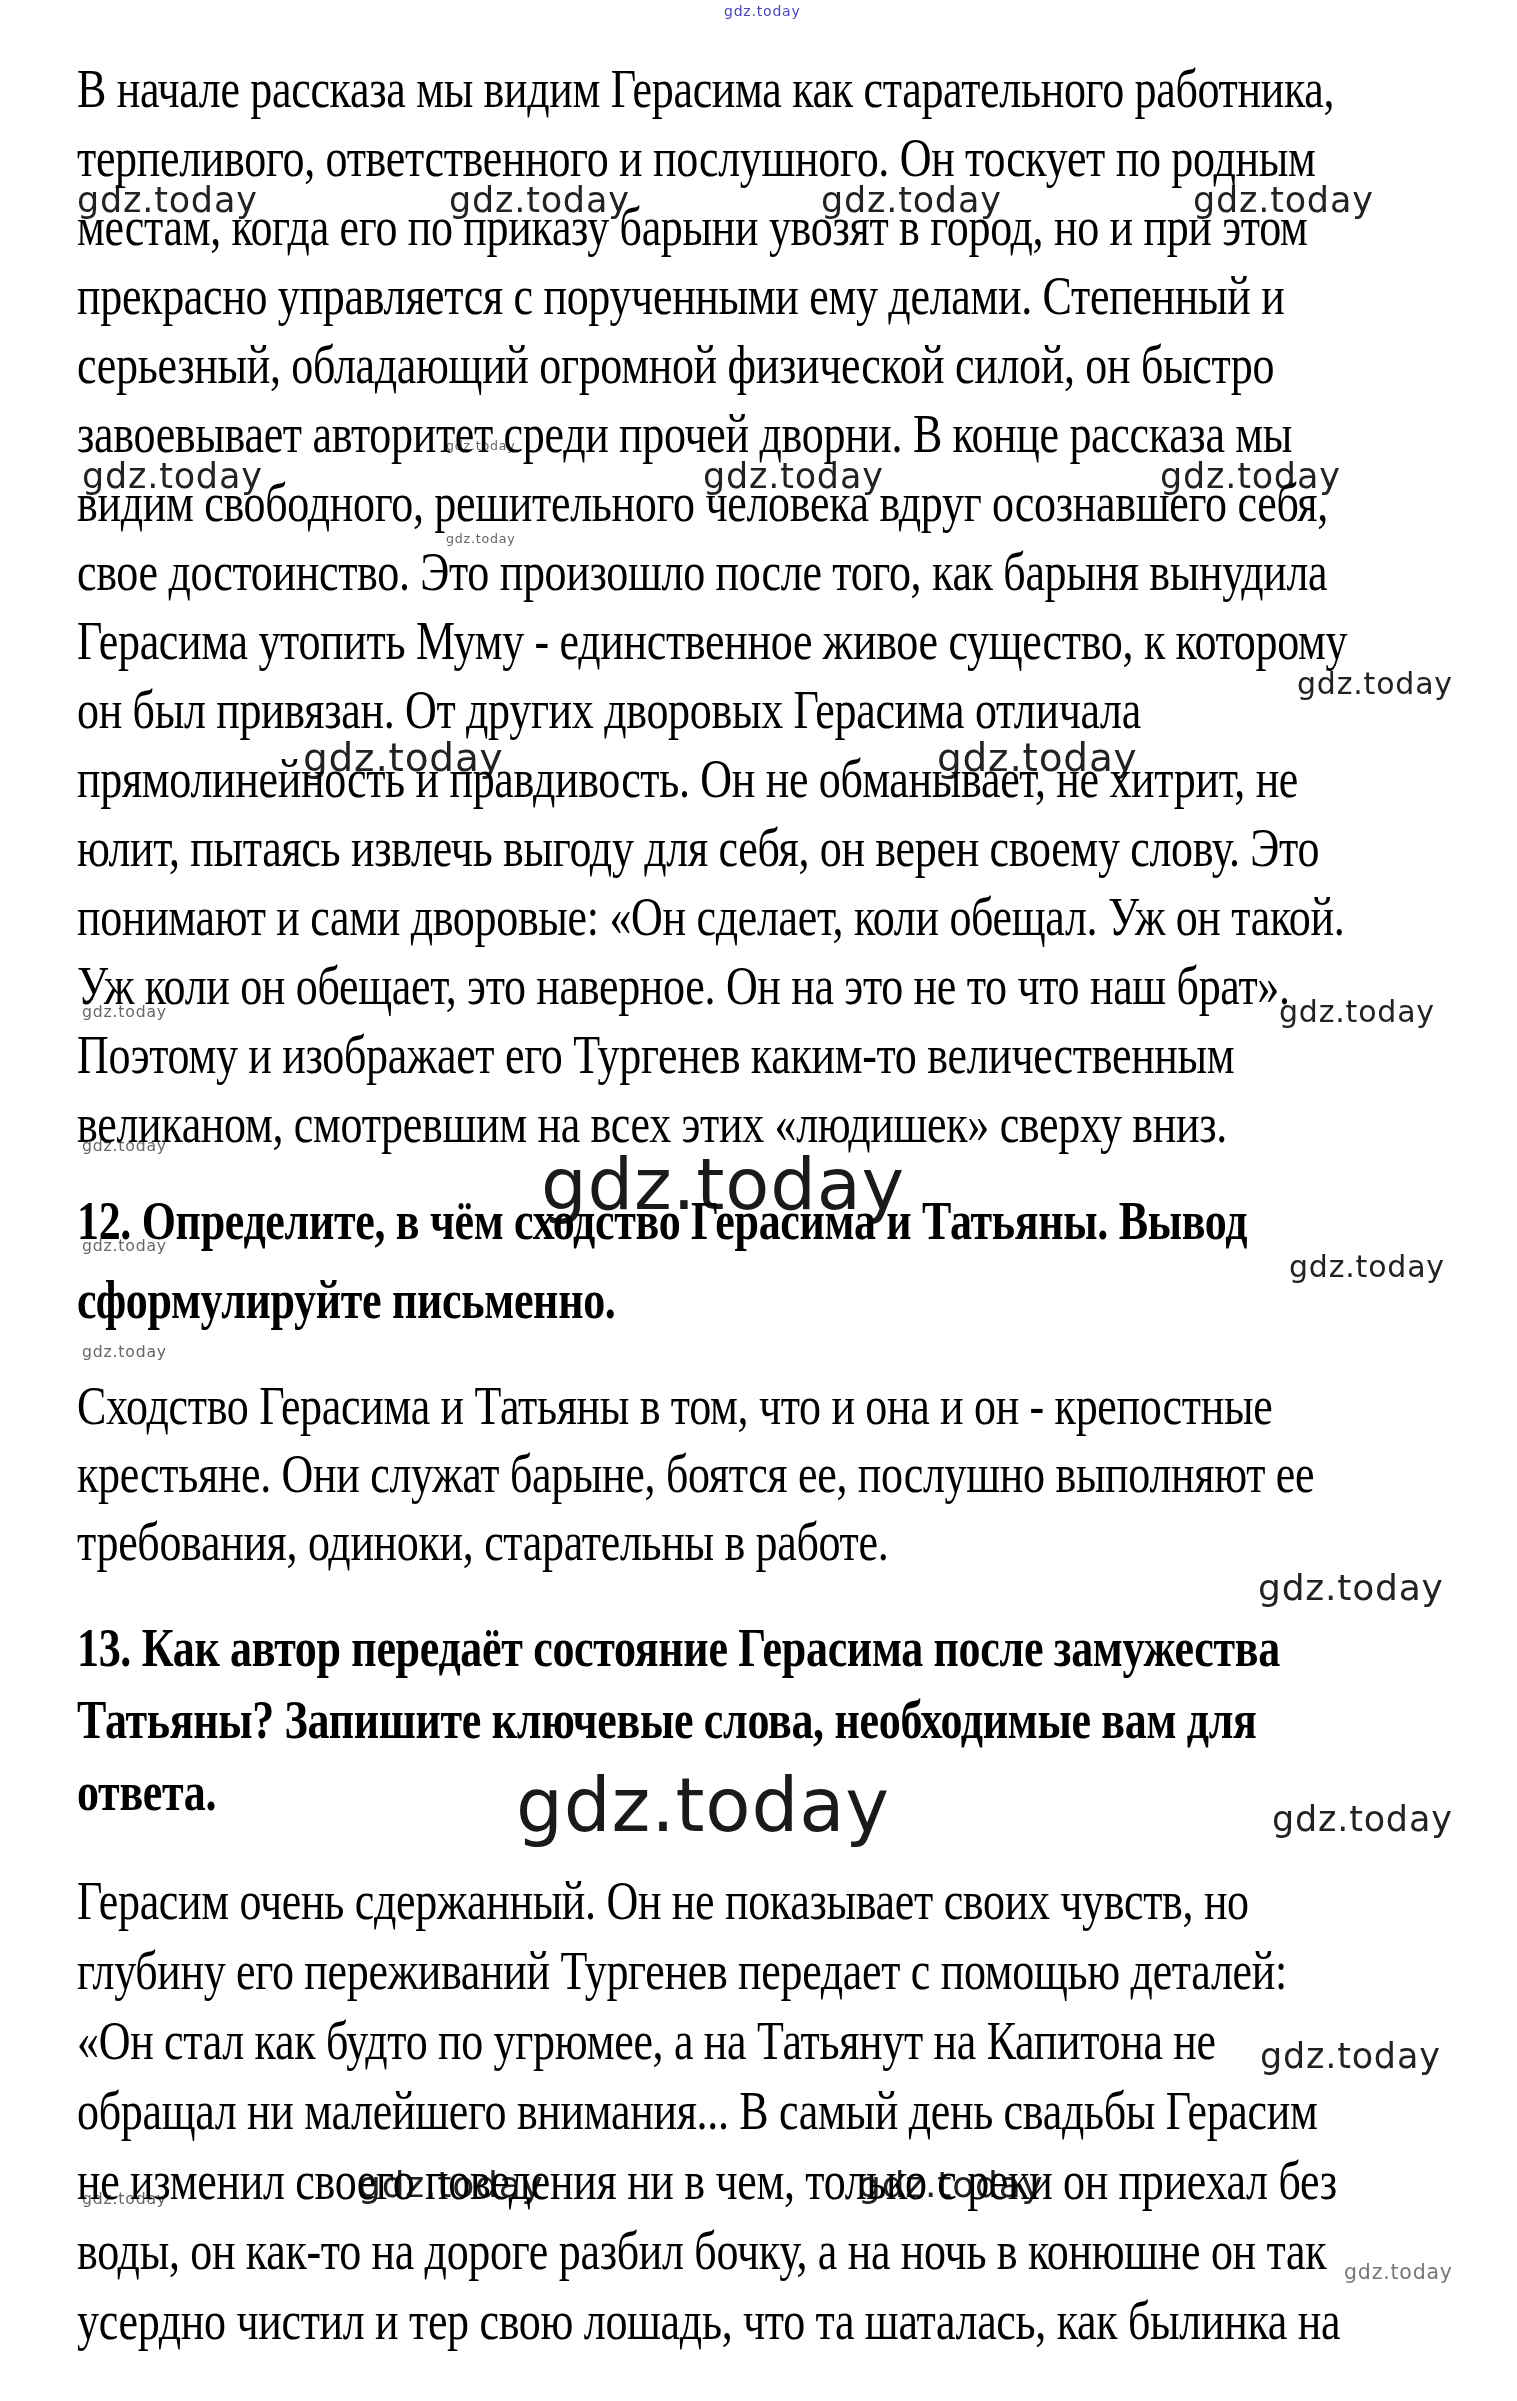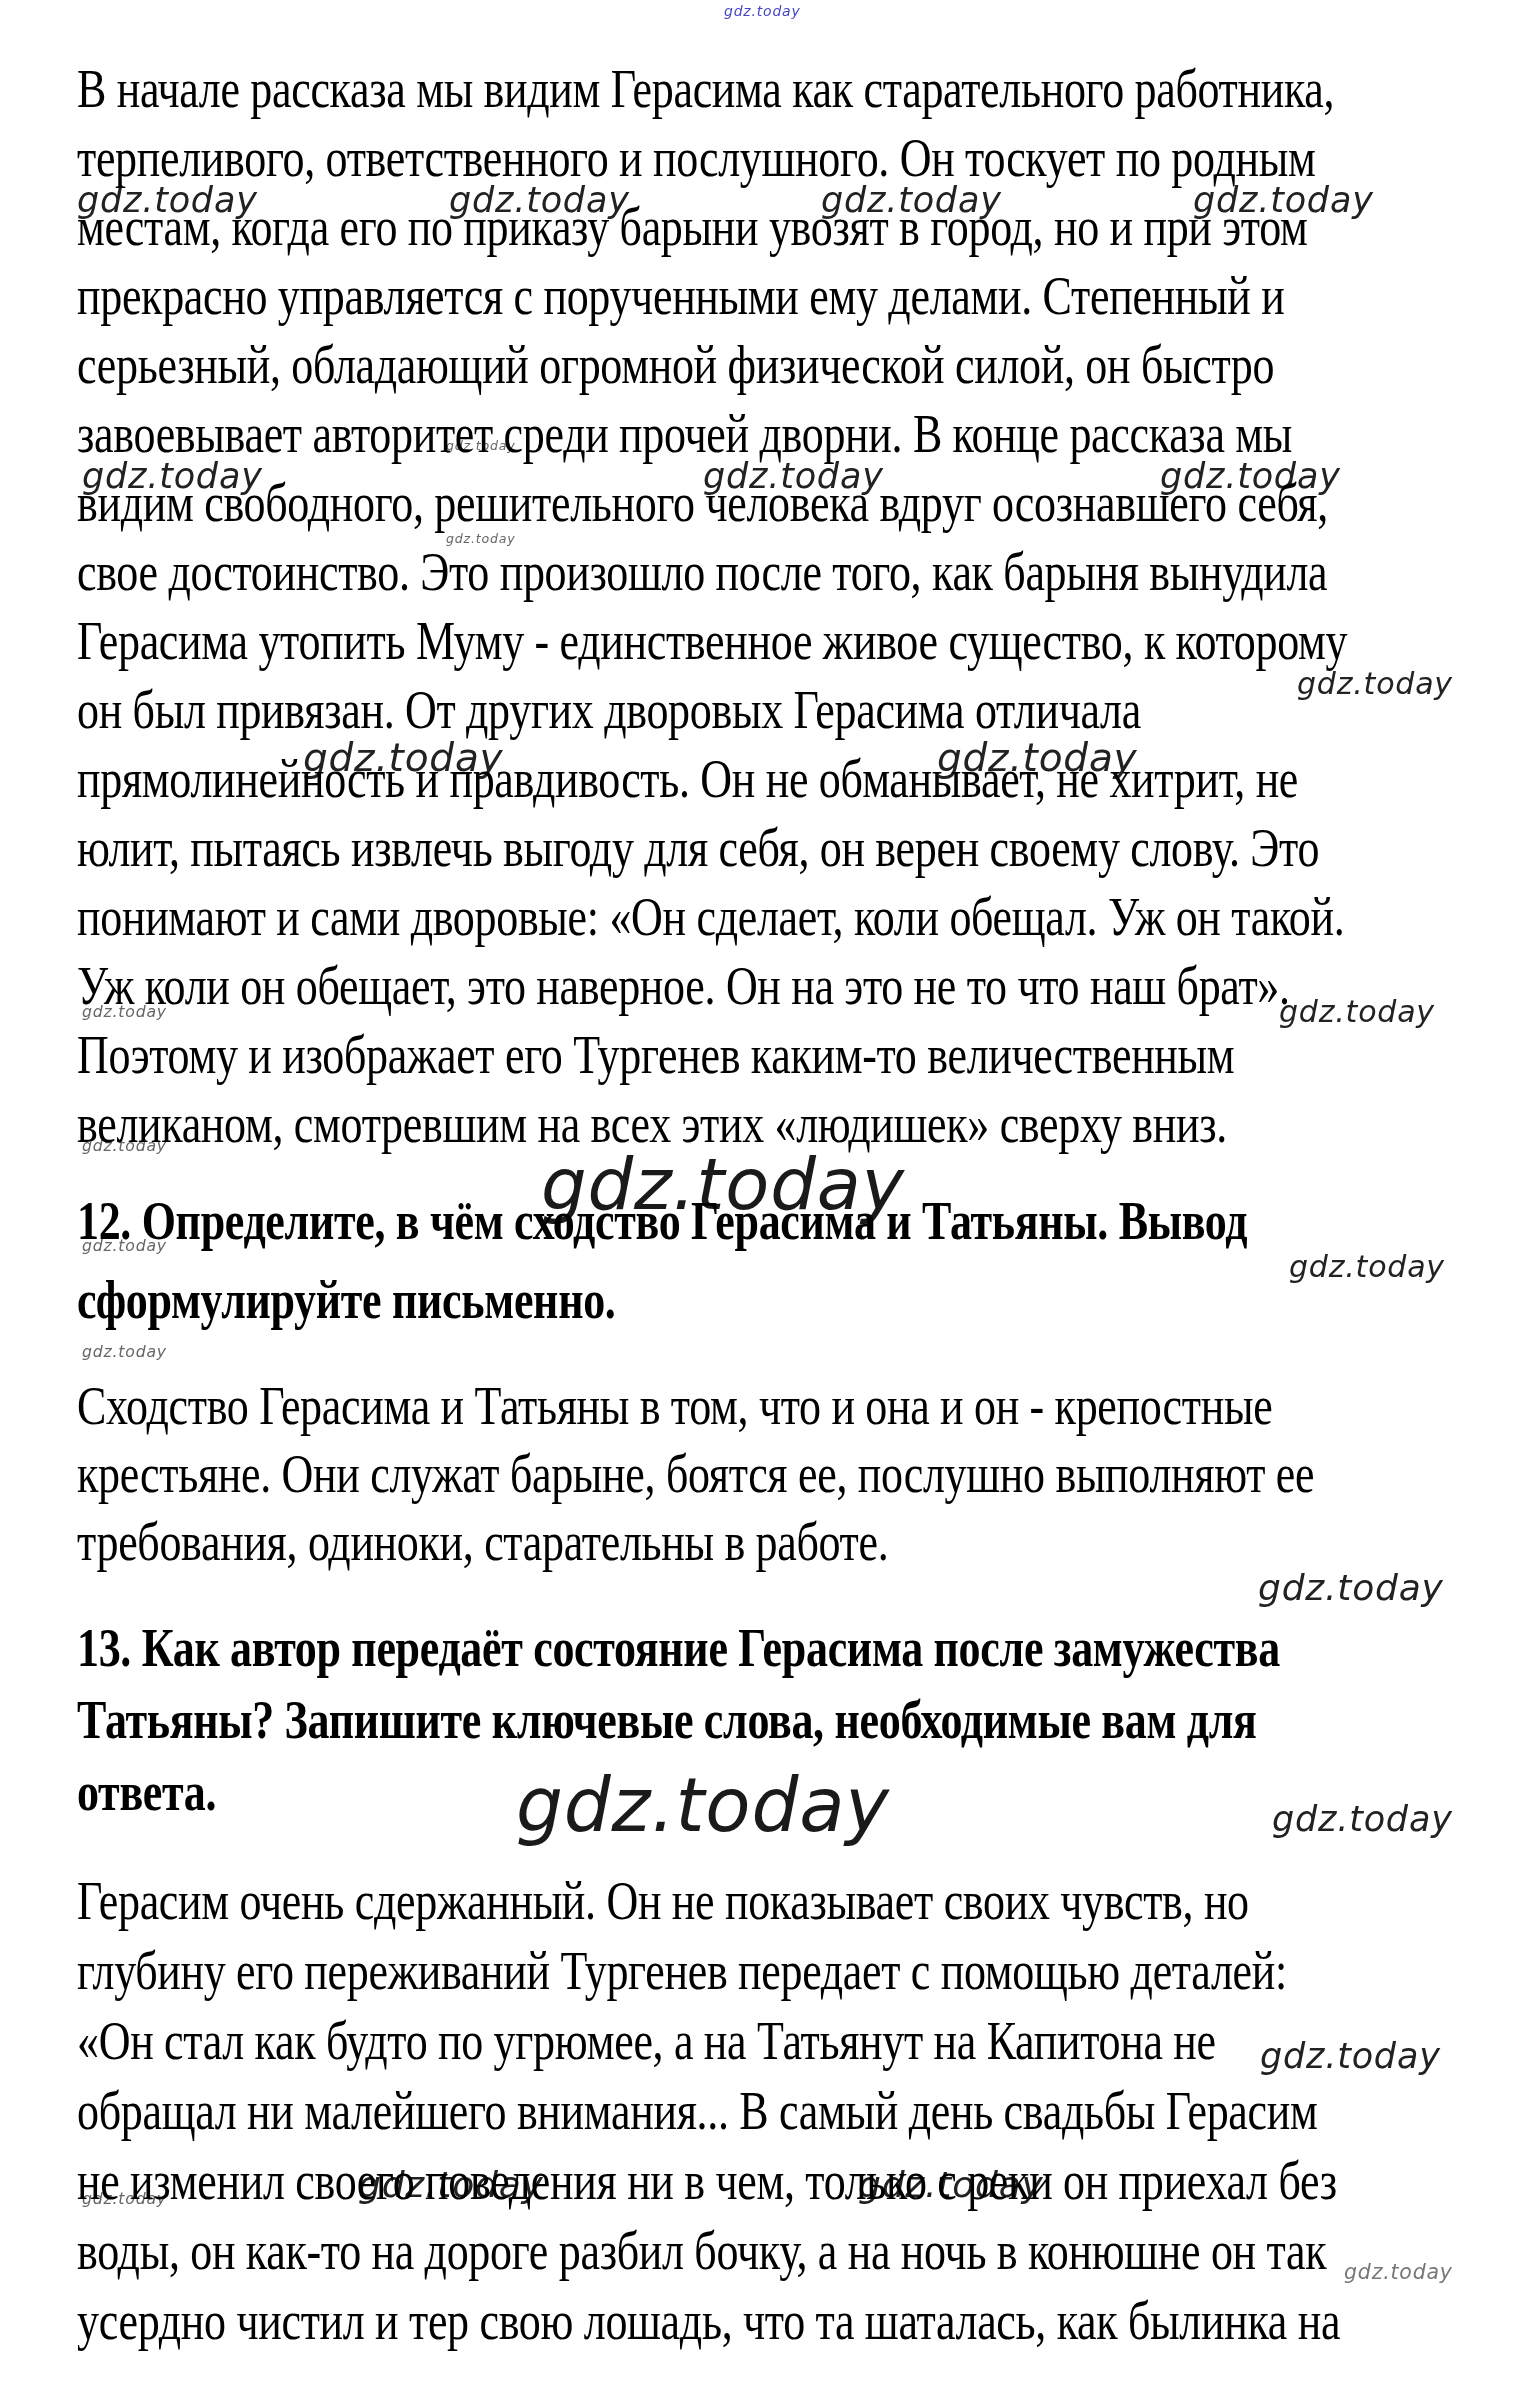--- a/index.html
+++ b/index.html
@@ -23,21 +23,20 @@
     transform-origin:0 50%;
   }
   .body-text .line{letter-spacing:-0.4px;}
   .heading .line{font-weight:700;letter-spacing:-0.4px;}
   .wm-layer{position:absolute;inset:0;pointer-events:none;}
   .wm{
     position:absolute;
     font-family:"DejaVu Sans", sans-serif;
     white-space:nowrap;
     letter-spacing:0.8px;
-    font-style:italic;
   }
 </style>
 </head>
 <body>
 
 <div class="page">
 
   <div class="wm-layer">
       <span class="wm" style="left: 724px; top: 3.1px; font-size: 14px; color: rgb(71, 71, 194);">gdz.today</span>
       <span class="wm" style="left: 77px; top: 180px; font-size: 35px; color: rgb(34, 34, 34);">gdz.today</span>

